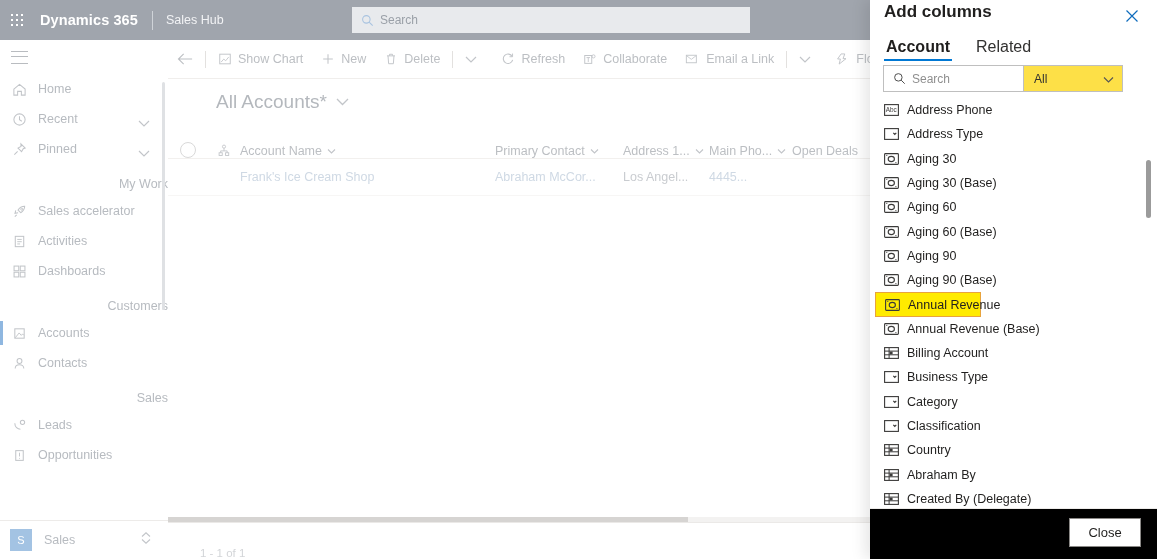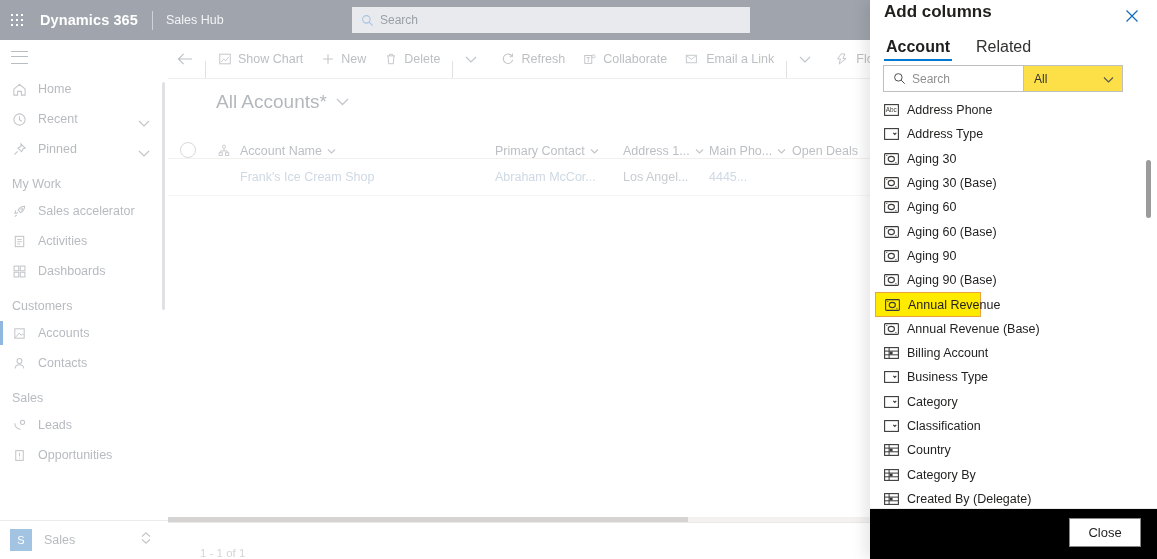--- a/index.html
+++ b/index.html
@@ -36,21 +36,21 @@
   .gsearch{
     position:absolute;left:352px;top:7px;width:398px;height:26px;
     background:#e8eaed;display:flex;align-items:center;cursor:text;
   }
   .gsearch .mg{margin-left:9px;margin-right:6px;display:flex;}
   .gsearch .ph{color:#9aa0a8;font-size:12px;}
 
   
   .sitemap{
     position:absolute;left:0;top:40px;width:168px;height:519px;
-    background:#ffffff;border-right:1px solid #edebe9;
+    background:#ffffff;border-right:1px solid #edebe9;text-align:right;
   }
   .hamb{height:34px;display:flex;align-items:center;padding-left:11px;cursor:pointer;}
   .hamb i{display:block;width:17px;height:11px;
     border-top:1.2px solid #b9bcc0;border-bottom:1.2px solid #b9bcc0;position:relative;}
   .hamb i:after{content:"";position:absolute;left:0;top:4px;width:17px;height:1.2px;background:#b9bcc0;}
   .navitem{
     height:30px;display:flex;align-items:center;padding-left:12px;cursor:pointer;
     position:relative;
   }
   .navitem .ico{width:20px;display:flex;align-items:center;justify-content:flex-start;flex:0 0 20px;}
@@ -68,21 +68,21 @@
     position:absolute;left:0;bottom:0;width:168px;height:38px;background:#ffffff;
     border-top:1px solid #edebe9;display:flex;align-items:center;cursor:pointer;
   }
   .appswitch .sq{width:22px;height:22px;background:#a3c3e3;color:#fff;font-size:11px;
     display:flex;align-items:center;justify-content:center;margin-left:10px;}
   .appswitch .lbl{font-size:12.5px;color:#b7bbc0;margin-left:12px;}
   .appswitch .updown{position:absolute;right:16px;}
 
   
   .main{position:absolute;left:168px;top:40px;width:989px;height:519px;background:#ffffff;}
-  .cmdbar{height:38px;display:flex;align-items:flex-end;border-bottom:1px solid #f0eeec;}
+  .cmdbar{height:38px;display:flex;align-items:center;border-bottom:1px solid #f0eeec;}
   .cmd{display:flex;align-items:center;height:38px;padding:0 9px;cursor:pointer;white-space:nowrap;}
   .cmd .ci{margin-right:6px;display:flex;}
   .cmd .ct{font-size:12.5px;color:#bcbfc3;}
   .cmdsep{width:1px;height:17px;background:#e3e1df;margin:0 3px;}
   .backbtn{width:34px;height:38px;display:flex;align-items:center;justify-content:center;cursor:pointer;}
 
   .viewrow{height:46px;display:flex;align-items:center;position:relative;}
   .viewname{font-size:19px;color:#b4b8bd;margin-left:48px;}
   .viewchev{margin-left:9px;}
   .gridcmd{position:absolute;right:0;top:6px;display:flex;align-items:center;}
@@ -684,21 +684,21 @@
           <span class="nm">Country</span>
         </div>
         <div class="colitem">
           <span class="ico">
             <svg width="15" height="12" viewBox="0 0 15 12">
               <rect x="0.6" y="0.6" width="13.8" height="10.8" fill="none" stroke="#3b3a39" stroke-width="1.1"></rect>
               <path d="M0.8 4.1h13.4M0.8 7.8h13.4M5.1 0.8v10.4" stroke="#3b3a39" stroke-width="1"></path>
               <rect x="5.6" y="4.6" width="3" height="2.7" fill="#3b3a39"></rect>
             </svg>
           </span>
-          <span class="nm">Category By</span>
+          <span class="nm">Abraham By</span>
         </div>
         <div class="colitem">
           <span class="ico">
             <svg width="15" height="12" viewBox="0 0 15 12">
               <rect x="0.6" y="0.6" width="13.8" height="10.8" fill="none" stroke="#3b3a39" stroke-width="1.1"></rect>
               <path d="M0.8 4.1h13.4M0.8 7.8h13.4M5.1 0.8v10.4" stroke="#3b3a39" stroke-width="1"></path>
               <rect x="5.6" y="4.6" width="3" height="2.7" fill="#3b3a39"></rect>
             </svg>
           </span>
           <span class="nm">Created By (Delegate)</span>

